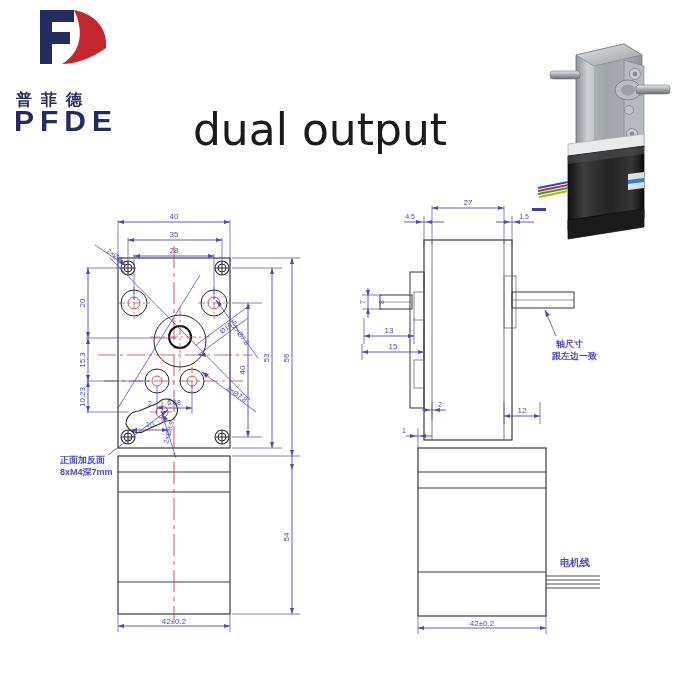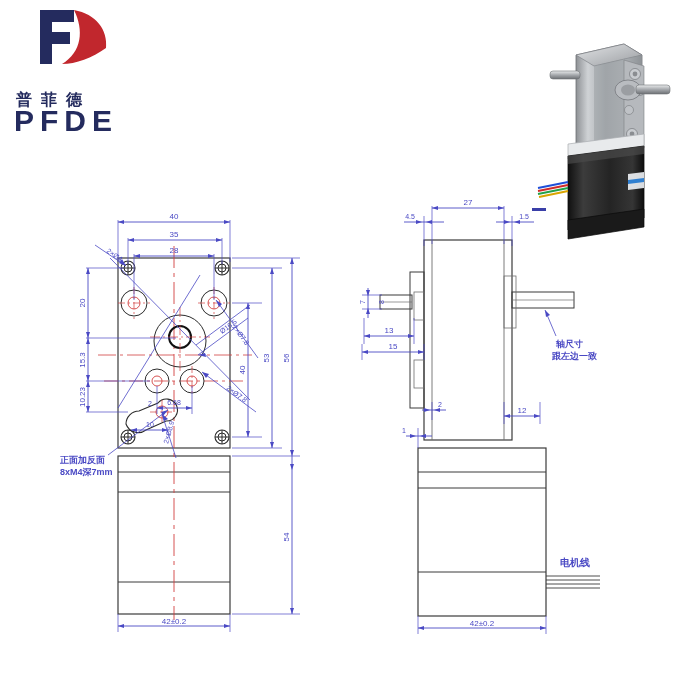--- a/index.html
+++ b/index.html
@@ -52,20 +52,21 @@
   <div class="logo-wrap">
     <svg class="logo-mark" viewBox="0 0 88 58">
       <path d="M18 2 L52 2 L52 14 L30 14 L30 24 L48 24 L48 36 L30 36 L30 56 L18 56 Z" fill="#242b5e"></path>
       <path d="M52 2 C74 6 86 22 84 40 C70 50 54 56 40 56 C60 44 62 22 52 2 Z" fill="#c1272d"></path>
       <path d="M36 18 L48 18 L48 30 L36 30 Z" fill="#ffffff" opacity="0.0"></path>
     </svg>
     <div class="logo-text txt">PFDE</div>
     <div class="logo-cn txt">普菲德</div>
   </div>
 
+  <div class="title">dual output</div>
 
   <svg class="photo" viewBox="0 0 168 238">
     <defs>
       <linearGradient id="gboxG" x1="0" y1="0" x2="1" y2="0">
         <stop offset="0" stop-color="#8e9195"></stop>
         <stop offset="0.18" stop-color="#cfd2d5"></stop>
         <stop offset="0.45" stop-color="#a7aaae"></stop>
         <stop offset="0.75" stop-color="#babdc1"></stop>
         <stop offset="1" stop-color="#7e8185"></stop>
       </linearGradient>

